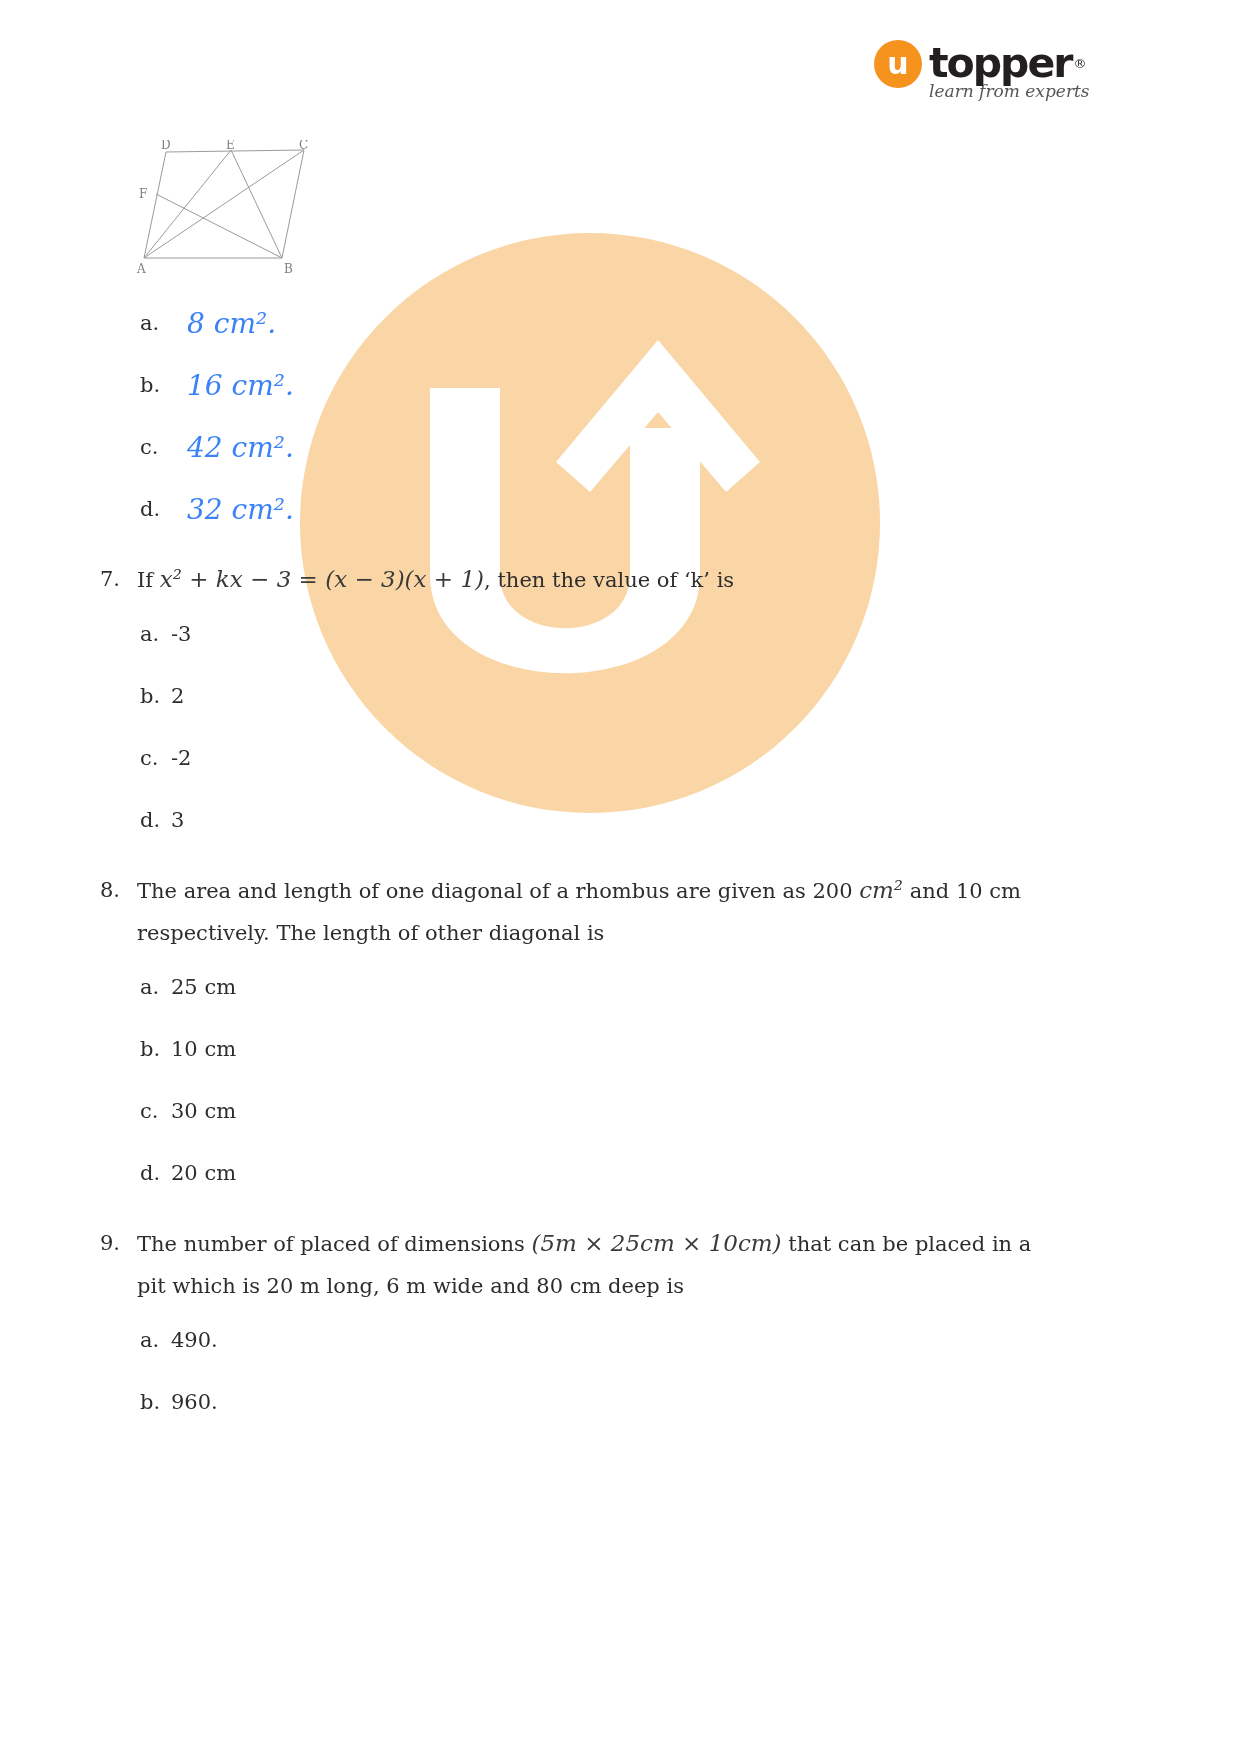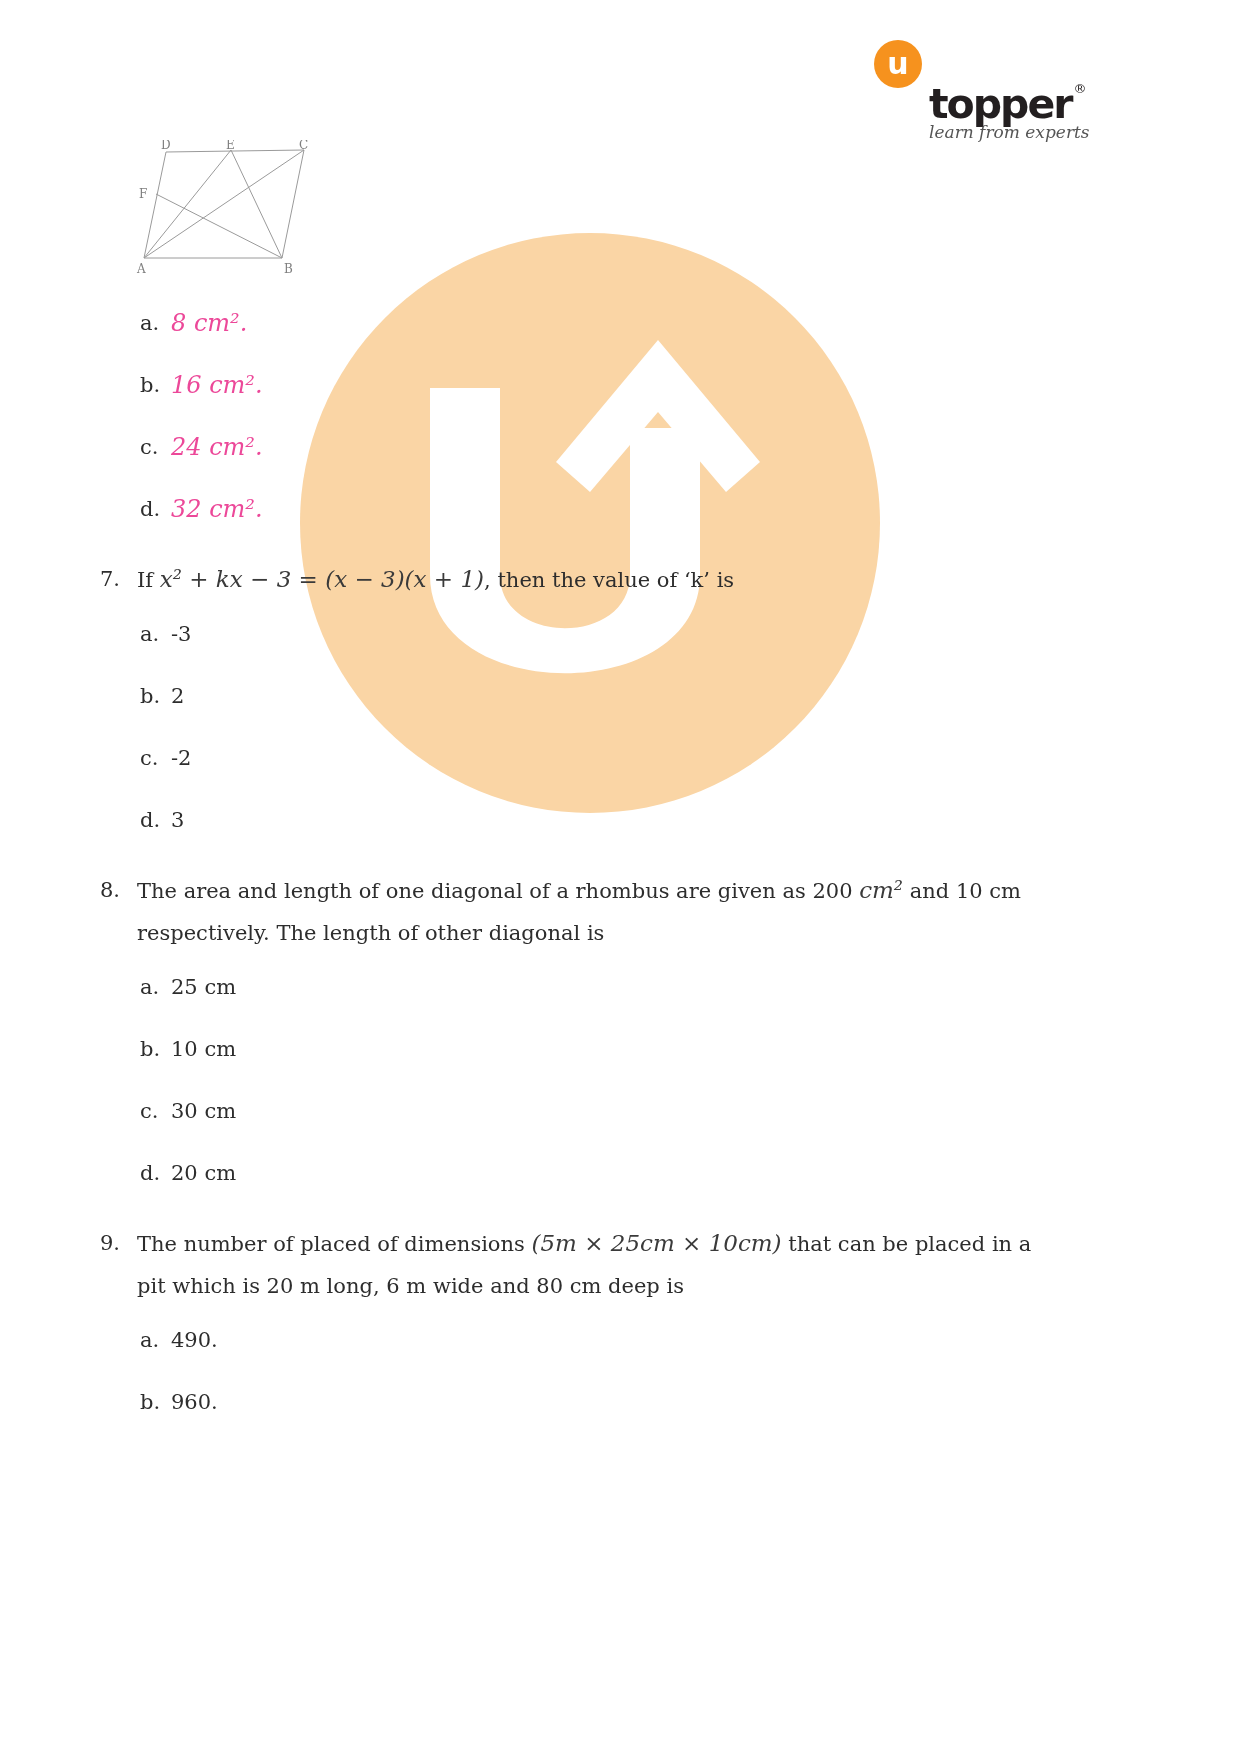--- a/index.html
+++ b/index.html
@@ -16,40 +16,40 @@
 
   
   .brand-logo { position: absolute; left: 874px; top: 40px; z-index: 2; display: flex; align-items: flex-start; gap: 7px; }
   .logo-circle {
     width: 48px; height: 48px; border-radius: 50%;
     background: #F6921E; color: #ffffff;
     display: flex; align-items: center; justify-content: center;
     font-family: "DejaVu Sans", sans-serif; font-weight: bold; font-size: 30px; line-height: 1;
   }
   .logo-right { display: flex; flex-direction: column; }
-  .brand-line { display: flex; align-items: flex-start; margin-top: 41px; }
+  .brand-line { display: flex; align-items: center; }
   .brand-name {
     font-family: "DejaVu Sans", sans-serif; font-weight: bold;
     font-size: 41px; line-height: 46px; color: #231f20; letter-spacing: -2px;
   }
   .reg { font-family: "DejaVu Sans", sans-serif; font-size: 13px; color: #231f20; margin-left: 2px; }
   .tagline {
     align-self: flex-end; font-style: italic; font-size: 17px; color: #555555;
     margin-top: -5px; font-family: "DejaVu Serif", serif;
   }
 
   
   .geometry-figure { position: absolute; left: 136px; top: 140px; z-index: 1; }
   .geometry-figure text { font-family: "DejaVu Serif", serif; }
 
   
   .content { position: absolute; left: 100px; top: 310px; width: 960px; z-index: 1; }
   .opt { display: flex; margin: 0 0 35px 40px; font-size: 21px; line-height: 27px; color: #2d2d2d; }
   .opt .key { min-width: 31px; }
-  .opt-math .val { font-style: italic; font-size: 24px; line-height: 27px; color: #ec4899; }
+  .opt-math .val { font-style: italic; font-size: 28px; line-height: 27px; color: #3b82f6; margin-left: 16px; }
   .question { display: flex; margin: 0 0 20px 0; }
   .qnum { min-width: 37px; font-size: 21px; line-height: 42px; }
   .qtext { font-size: 21px; line-height: 42px; max-width: 902px; }
   .math { font-style: italic; font-size: 23px; color: #3a3a3a; }
 </style>
 </head>
 <body>
 
 <div class="page">
 
@@ -97,21 +97,21 @@
     <div class="opt opt-math">
       <span class="key">a.</span>
       <span class="val">8 cm².</span>
     </div>
     <div class="opt opt-math">
       <span class="key">b.</span>
       <span class="val">16 cm².</span>
     </div>
     <div class="opt opt-math">
       <span class="key">c.</span>
-      <span class="val">24 cm².</span>
+      <span class="val">42 cm².</span>
     </div>
     <div class="opt opt-math">
       <span class="key">d.</span>
       <span class="val">32 cm².</span>
     </div>
 
     <div class="question">
       <span class="qnum">7.</span>
       <span class="qtext">
         <span>If </span><span class="math">x² + kx − 3 = (x − 3)(x + 1)</span><span>, then the value of ‘k’ is</span>

